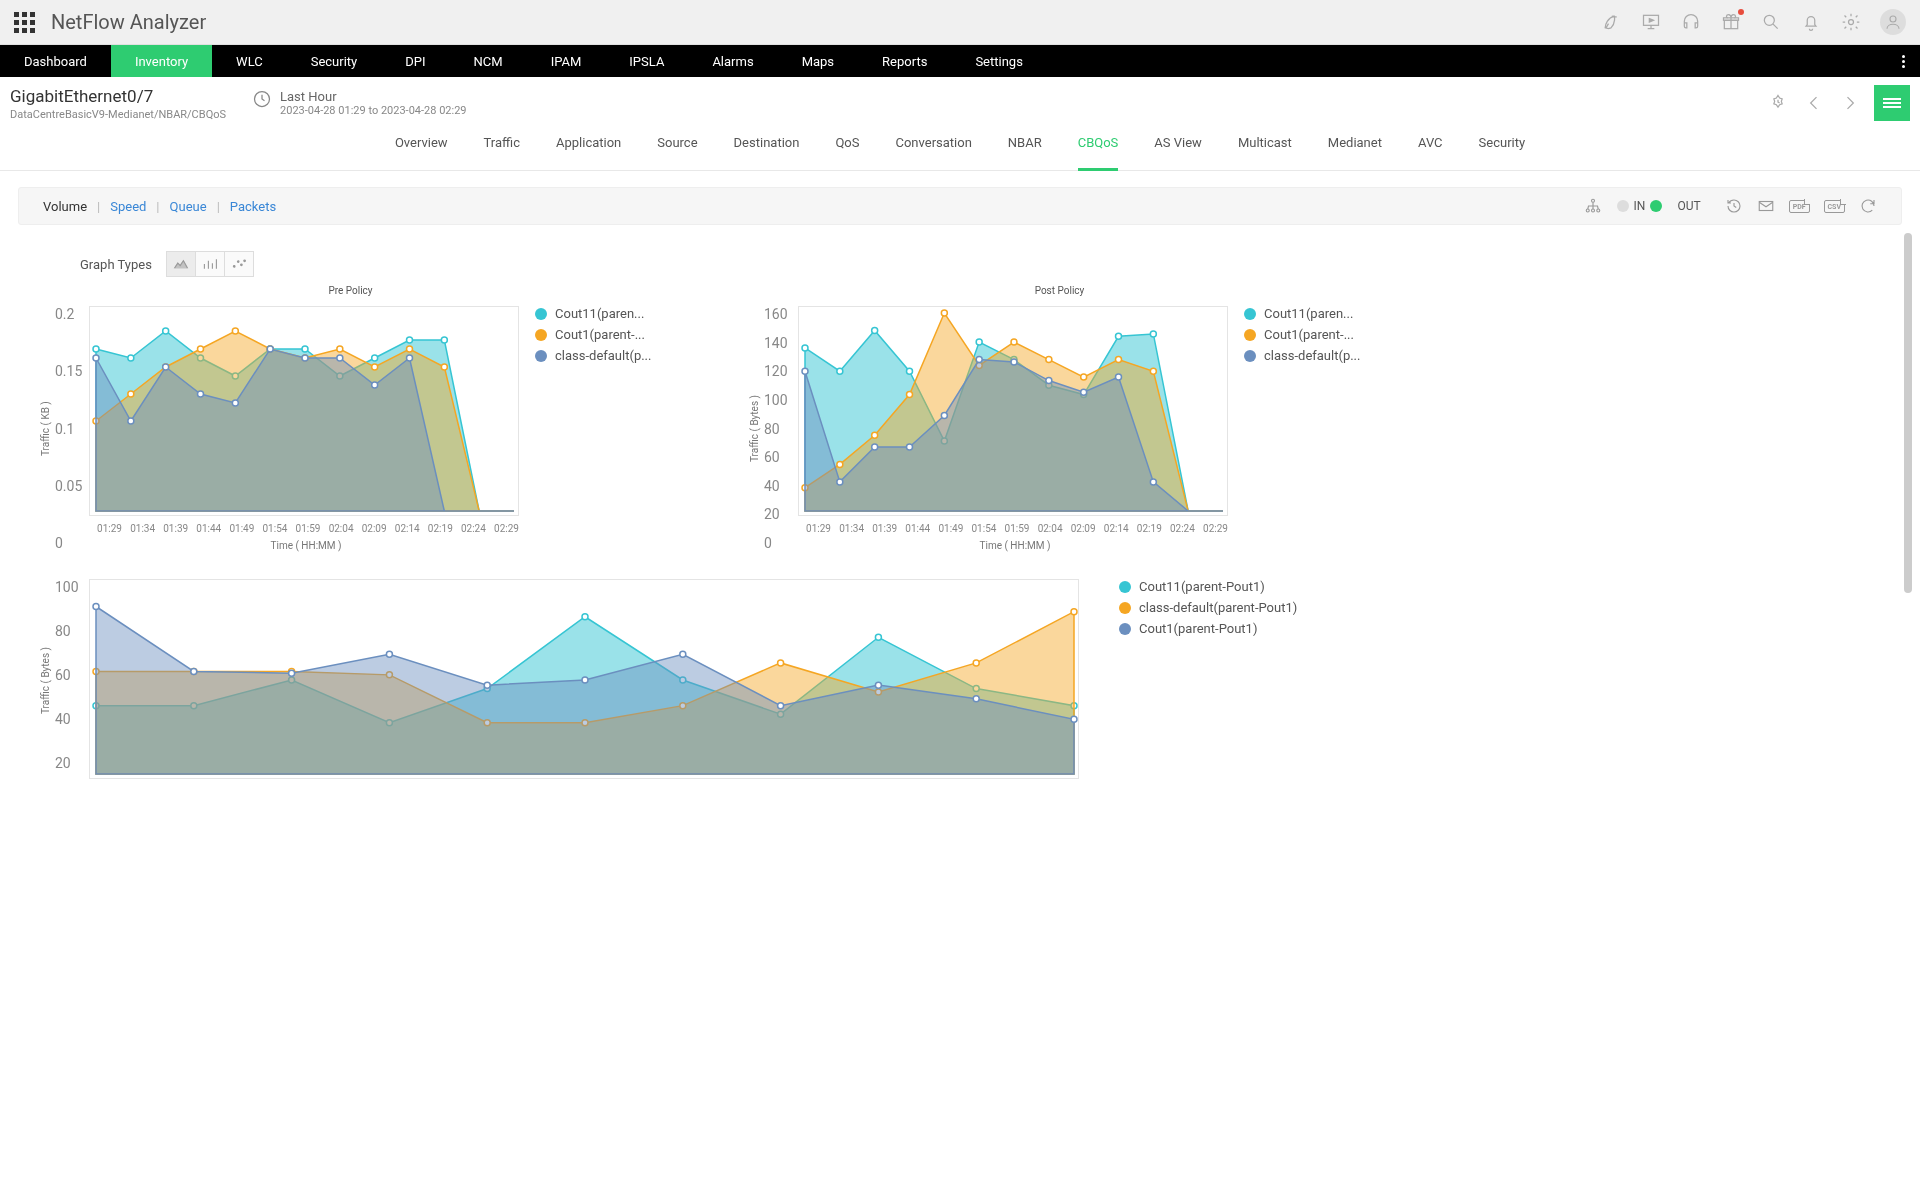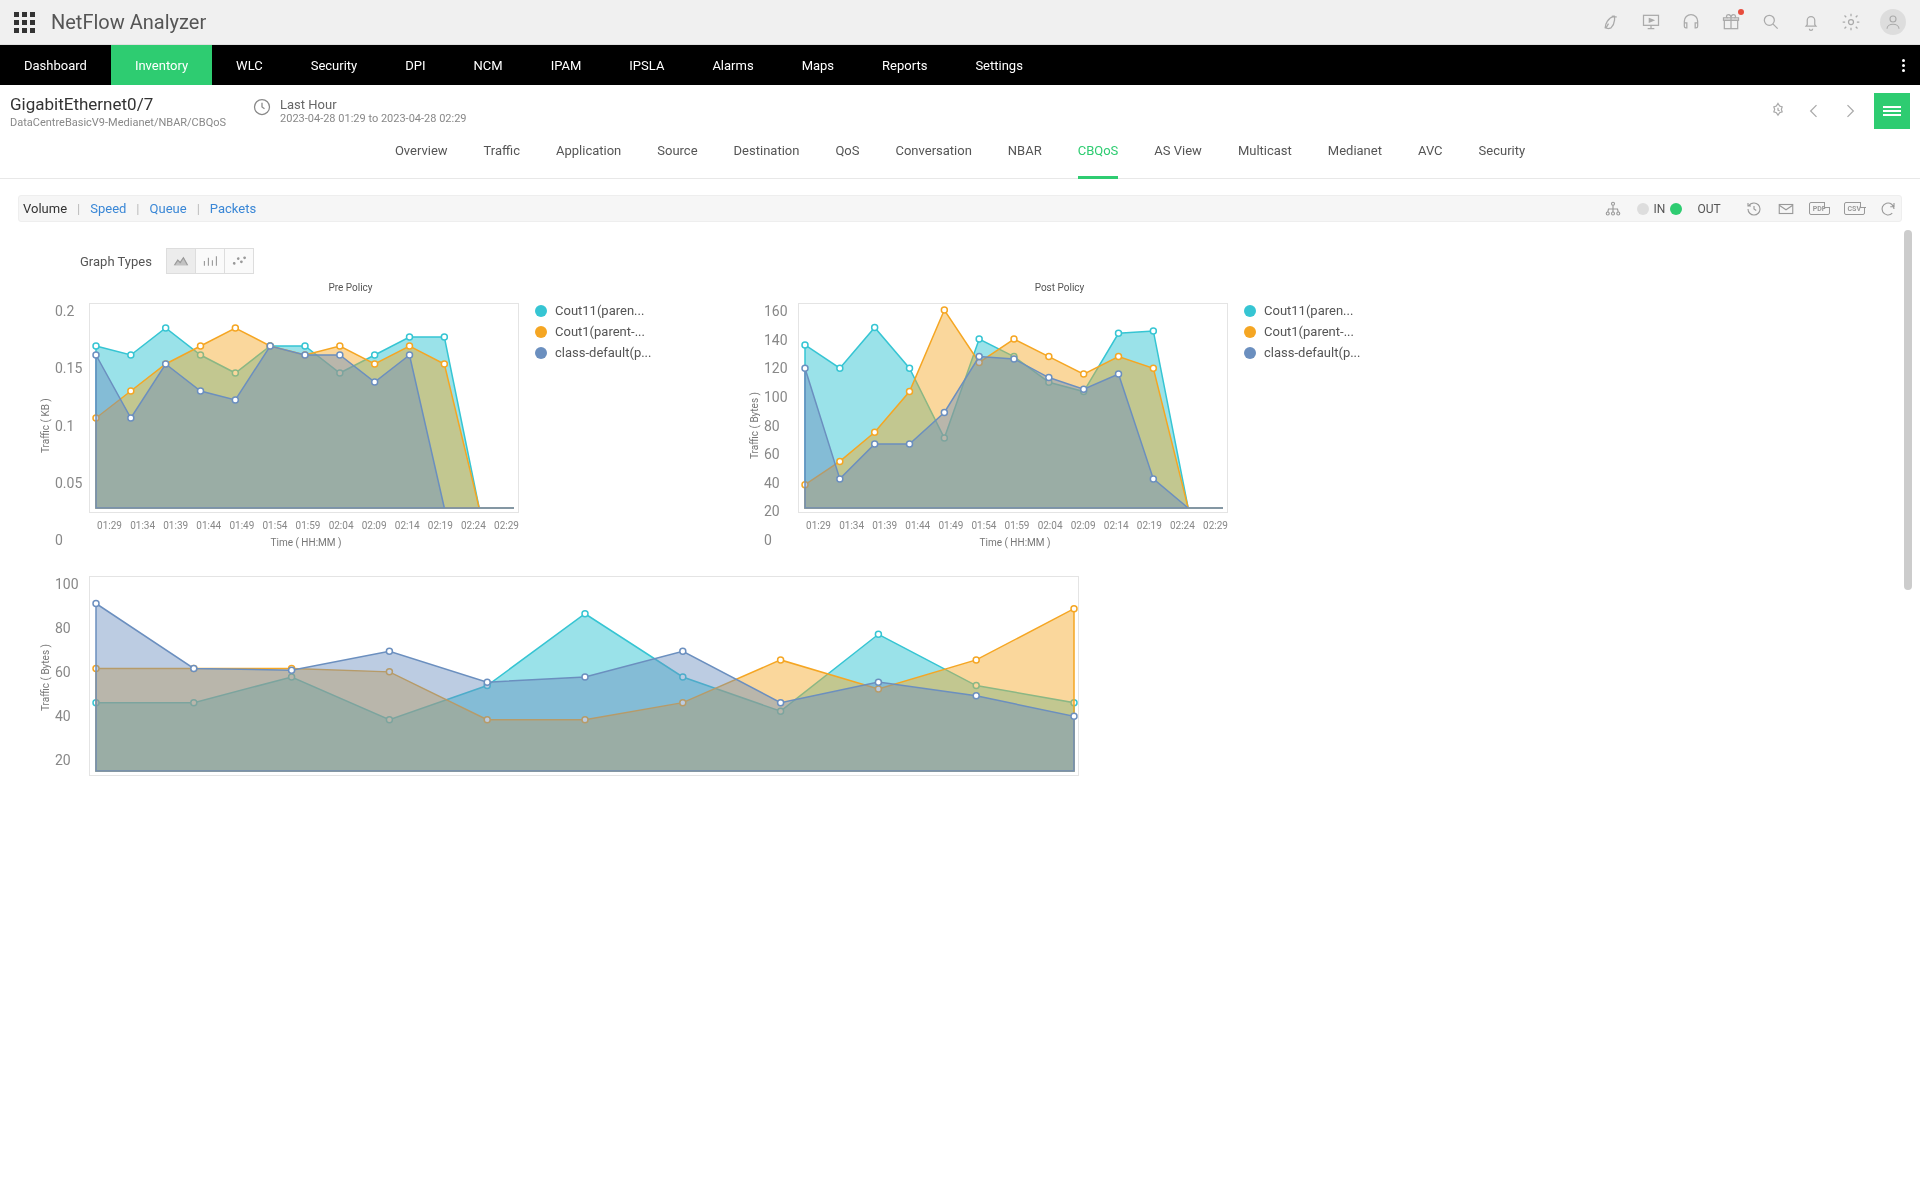--- a/index.html
+++ b/index.html
@@ -12,21 +12,21 @@
 .app-title { font-size: 20px; color: #555; margin-left: 16px; font-weight: 400; }
 .top-header .spacer { flex: 1; }
 .hdr-icon { width: 22px; height: 22px; margin-left: 18px; color: #aaa; cursor: pointer; display: inline-flex; align-items: center; justify-content: center; }
 .hdr-icon svg { width: 20px; height: 20px; stroke: currentColor; fill: none; stroke-width: 1.5; }
 .gift-badge { position: relative; }
 .gift-badge::after { content: ''; position: absolute; top: -2px; right: -2px; width: 6px; height: 6px; background: #e74c3c; border-radius: 50%; }
 .avatar { width: 26px; height: 26px; border-radius: 50%; background: #ddd; margin-left: 18px; display: flex; align-items: center; justify-content: center; }
 .avatar svg { width: 18px; height: 18px; stroke: #aaa; fill: none; stroke-width: 1.5; }
 
 
-.main-nav { height: 40px; background: #000; display: flex; align-items: stretch; }
+.main-nav { height: 32px; background: #000; display: flex; align-items: stretch; }
 .main-nav .nav-item { color: #fff; font-size: 13px; padding: 0 24px; display: flex; align-items: center; cursor: pointer; }
 .main-nav .nav-item.active { background: #2ecc71; }
 .main-nav .spacer { flex: 1; }
 .more-btn { width: 34px; display: flex; align-items: center; justify-content: center; cursor: pointer; }
 .vdots span { display: block; width: 3px; height: 3px; background: #fff; border-radius: 50%; margin: 2px 0; }
 
 
 .context-bar { display: flex; align-items: center; padding: 8px 10px 4px 10px; background: #fff; }
 .iface-title { font-size: 17px; color: #333; font-weight: 400; }
 .iface-path { font-size: 11px; color: #888; margin-top: 2px; }
@@ -40,21 +40,21 @@
 .ctx-icon svg { width: 20px; height: 20px; stroke: currentColor; fill: none; stroke-width: 1.5; }
 .menu-btn { width: 36px; height: 36px; background: #2ecc71; display: flex; align-items: center; justify-content: center; cursor: pointer; margin-left: 6px; }
 .menu-btn span { display: block; width: 18px; height: 2px; background: #fff; margin: 2px 0; }
 
 
 .sub-tabs { display: flex; justify-content: center; gap: 36px; padding: 10px 0; border-bottom: 1px solid #e8e8e8; }
 .sub-tab { color: #555; font-size: 13px; cursor: pointer; padding-bottom: 10px; }
 .sub-tab.active { color: #2ecc71; border-bottom: 3px solid #2ecc71; margin-bottom: -11px; }
 
 
-.filter-bar { margin: 16px 18px 0 18px; background: #f6f6f6; border: 1px solid #eee; border-radius: 3px; height: 27px; display: flex; align-items: center; padding: 0 4px; }
+.filter-bar { margin: 16px 18px 0 18px; background: #f6f6f6; border: 1px solid #eee; border-radius: 3px; height: 38px; display: flex; align-items: center; padding: 0 24px; }
 .filter-link { font-size: 13px; color: #3a87d6; cursor: pointer; }
 .filter-link.current { color: #333; }
 .filter-sep { color: #bbb; margin: 0 10px; }
 .filter-bar .spacer { flex: 1; }
 .fb-icon { margin-left: 14px; color: #999; cursor: pointer; display: inline-flex; }
 .fb-icon svg { width: 18px; height: 18px; stroke: currentColor; fill: none; stroke-width: 1.5; }
 .inout { display: flex; align-items: center; margin: 0 10px; font-size: 12px; color: #555; }
 .dot { width: 12px; height: 12px; border-radius: 50%; margin: 0 5px; }
 .dot.off { background: #ddd; }
 .dot.on { background: #2ecc71; }
@@ -537,16 +537,30 @@
               <circle cx="397.2" cy="105.12727272727273" r="3" fill="#fff" stroke="#6b8fbf" class="pt"></circle>
               <circle cx="495" cy="100" r="3" fill="#fff" stroke="#6b8fbf" class="pt"></circle>
               <circle cx="592.8" cy="74.36363636363636" r="3" fill="#fff" stroke="#6b8fbf" class="pt"></circle>
               <circle cx="690.6" cy="125.63636363636364" r="3" fill="#fff" stroke="#6b8fbf" class="pt"></circle>
               <circle cx="788.4" cy="105.12727272727273" r="3" fill="#fff" stroke="#6b8fbf" class="pt"></circle>
               <circle cx="886.1999999999999" cy="118.8" r="3" fill="#fff" stroke="#6b8fbf" class="pt"></circle>
               <circle cx="984" cy="139.3090909090909" r="3" fill="#fff" stroke="#6b8fbf" class="pt"></circle>
             </svg>
         </div>
       </div>
+      <div class="legend" style="margin-left:40px;">
+        <div class="item">
+            <span class="sw c-teal"></span>
+            <span>Cout11(parent-Pout1)</span>
+          </div>
+        <div class="item">
+            <span class="sw c-orange"></span>
+            <span>class-default(parent-Pout1)</span>
+          </div>
+        <div class="item">
+            <span class="sw c-blue"></span>
+            <span>Cout1(parent-Pout1)</span>
+          </div>
+      </div>
     </div>
   </div>
 
 </div>
 
 </body></html>

